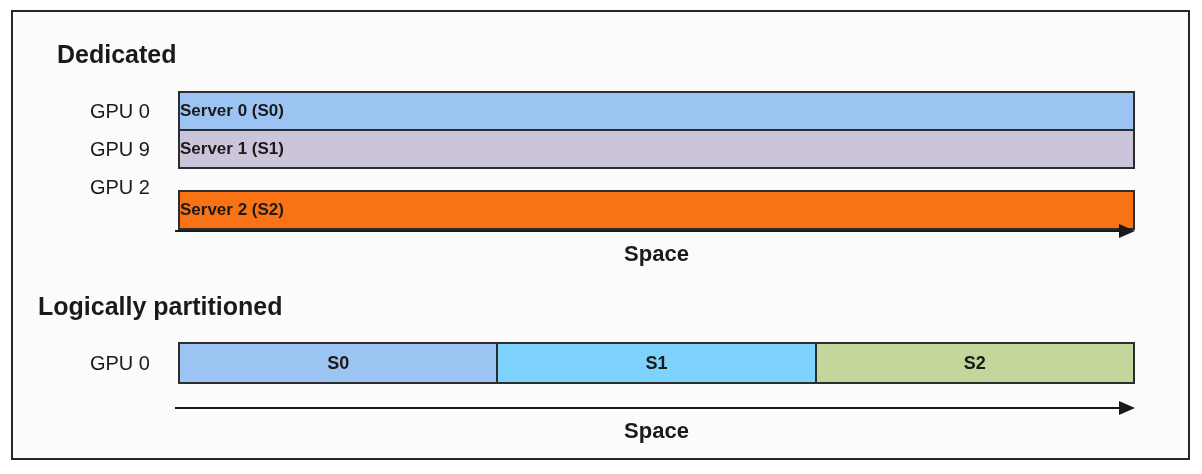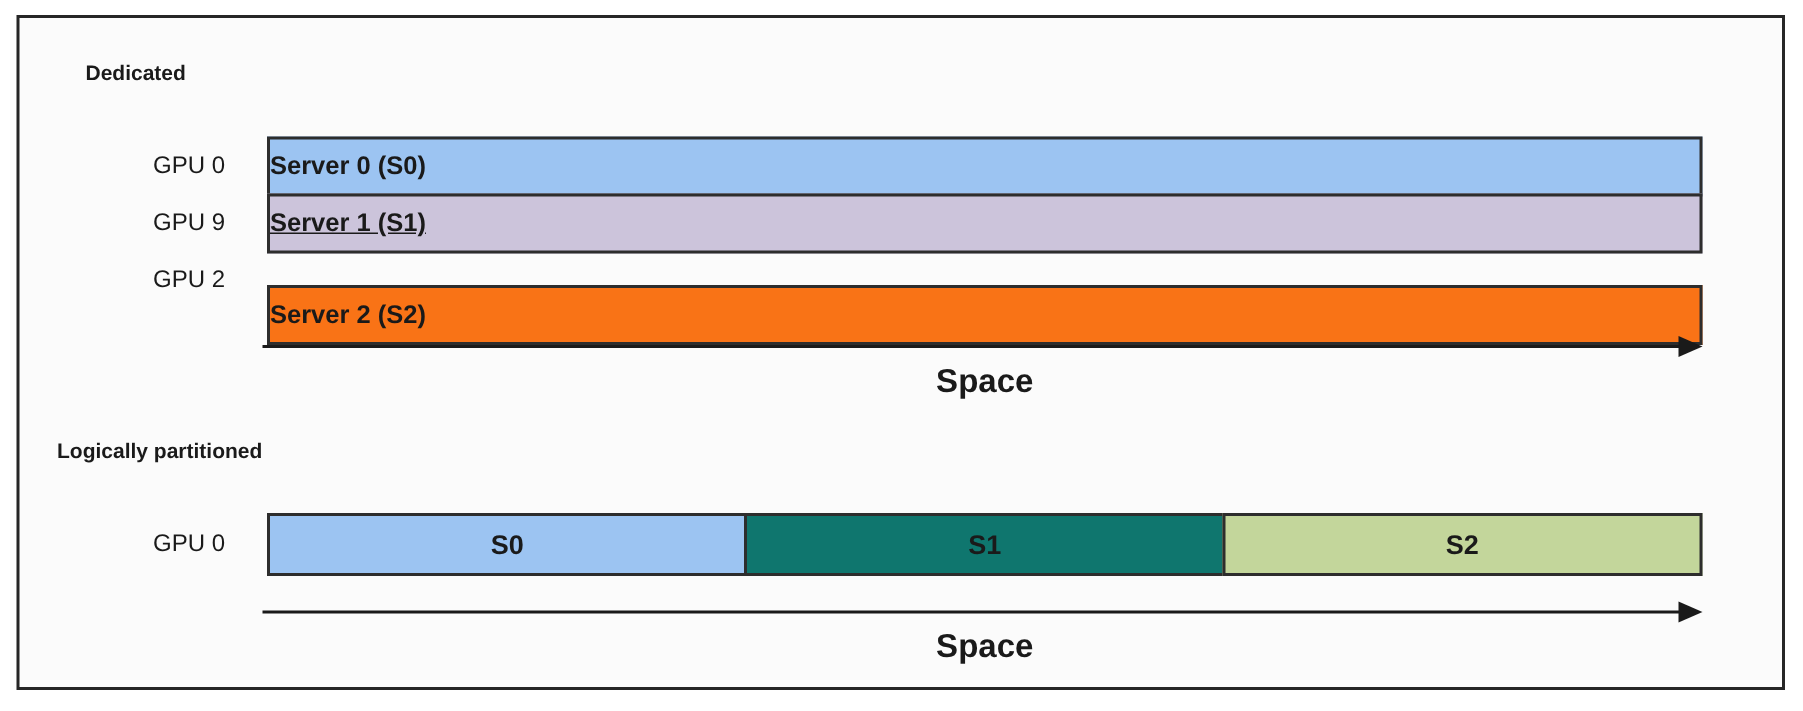--- a/index.html
+++ b/index.html
@@ -21,33 +21,33 @@
     left: 11px;
     top: 10px;
     width: 1179px;
     height: 450px;
     box-sizing: border-box;
     border: 2px solid #262626;
     background: #fbfbfb;
   }
   .section-title {
     position: absolute;
-    font-size: 14px;
+    font-size: 25px;
     font-weight: bold;
     white-space: nowrap;
   }
   .title-dedicated { left: 57px; top: 40px; }
   .title-partitioned { left: 38px; top: 292px; }
 
   .gpu-label {
     position: absolute;
     left: 30px;
     width: 120px;
     text-align: right;
-    font-size: 16px;
+    font-size: 20px;
     white-space: nowrap;
   }
   .gpu-label.r0 { top: 91px;  height: 40px; line-height: 40px; }
   .gpu-label.r1 { top: 129px; height: 40px; line-height: 40px; }
   .gpu-label.r2 { top: 167px; height: 40px; line-height: 40px; }
   .gpu-label.rp { top: 342px; height: 42px; line-height: 42px; }
 
   .bar {
     position: absolute;
     left: 178px;
@@ -127,40 +127,40 @@
 
   <div class="section-title title-dedicated">Dedicated</div>
 
   <div class="gpu-label r0">GPU 0</div>
   <div class="gpu-label r1">GPU 9</div>
   <div class="gpu-label r2">GPU 2</div>
 
   <div class="bar r0" style="background: rgb(156, 196, 242);">
     <span>Server 0 (S0)</span>
   </div>
-  <div class="bar r1" style="background: rgb(204, 196, 219); text-decoration: underline;">
+  <div class="bar r1" style="background: rgb(204, 196, 219);">
     <span>Server 1 (S1)</span>
   </div>
   <div class="bar r2" style="background: #f97316; margin-top: 23px;">
     <span>Server 2 (S2)</span>
   </div>
 
   <div class="axis-line top-axis"></div>
   <div class="axis-arrowhead top-axis"></div>
   <div class="axis-label top-axis">Space</div>
 
   <div class="section-title title-partitioned">Logically partitioned</div>
 
   <div class="gpu-label rp">GPU 0</div>
 
   <div class="seg-bar">
     <div class="seg" style="background: rgb(156, 196, 242);">
       <span>S0</span>
     </div>
-    <div class="seg" style="background: #0f766e;">
+    <div class="seg" style="background: #7dd3fc;">
       <span>S1</span>
     </div>
     <div class="seg" style="background: rgb(195, 214, 155);">
       <span>S2</span>
     </div>
   </div>
 
   <div class="axis-line bottom-axis"></div>
   <div class="axis-arrowhead bottom-axis"></div>
   <div class="axis-label bottom-axis">Space</div>

